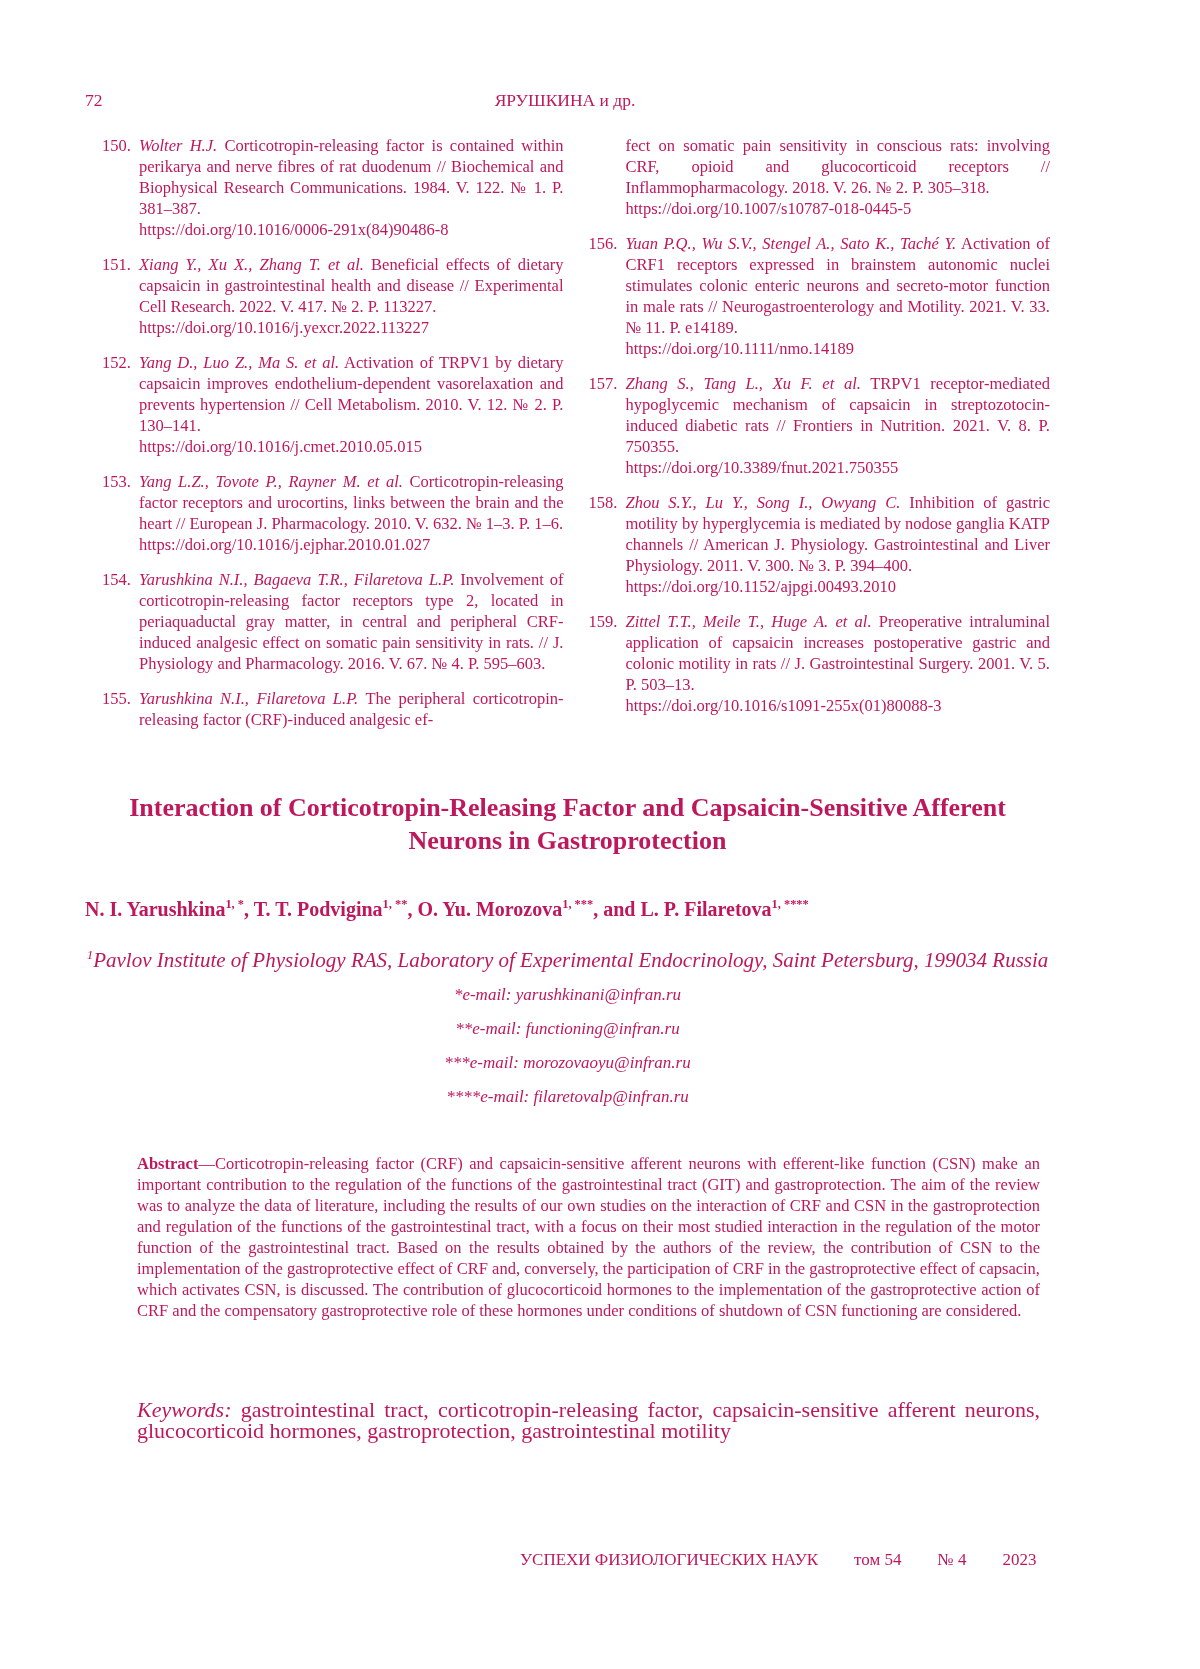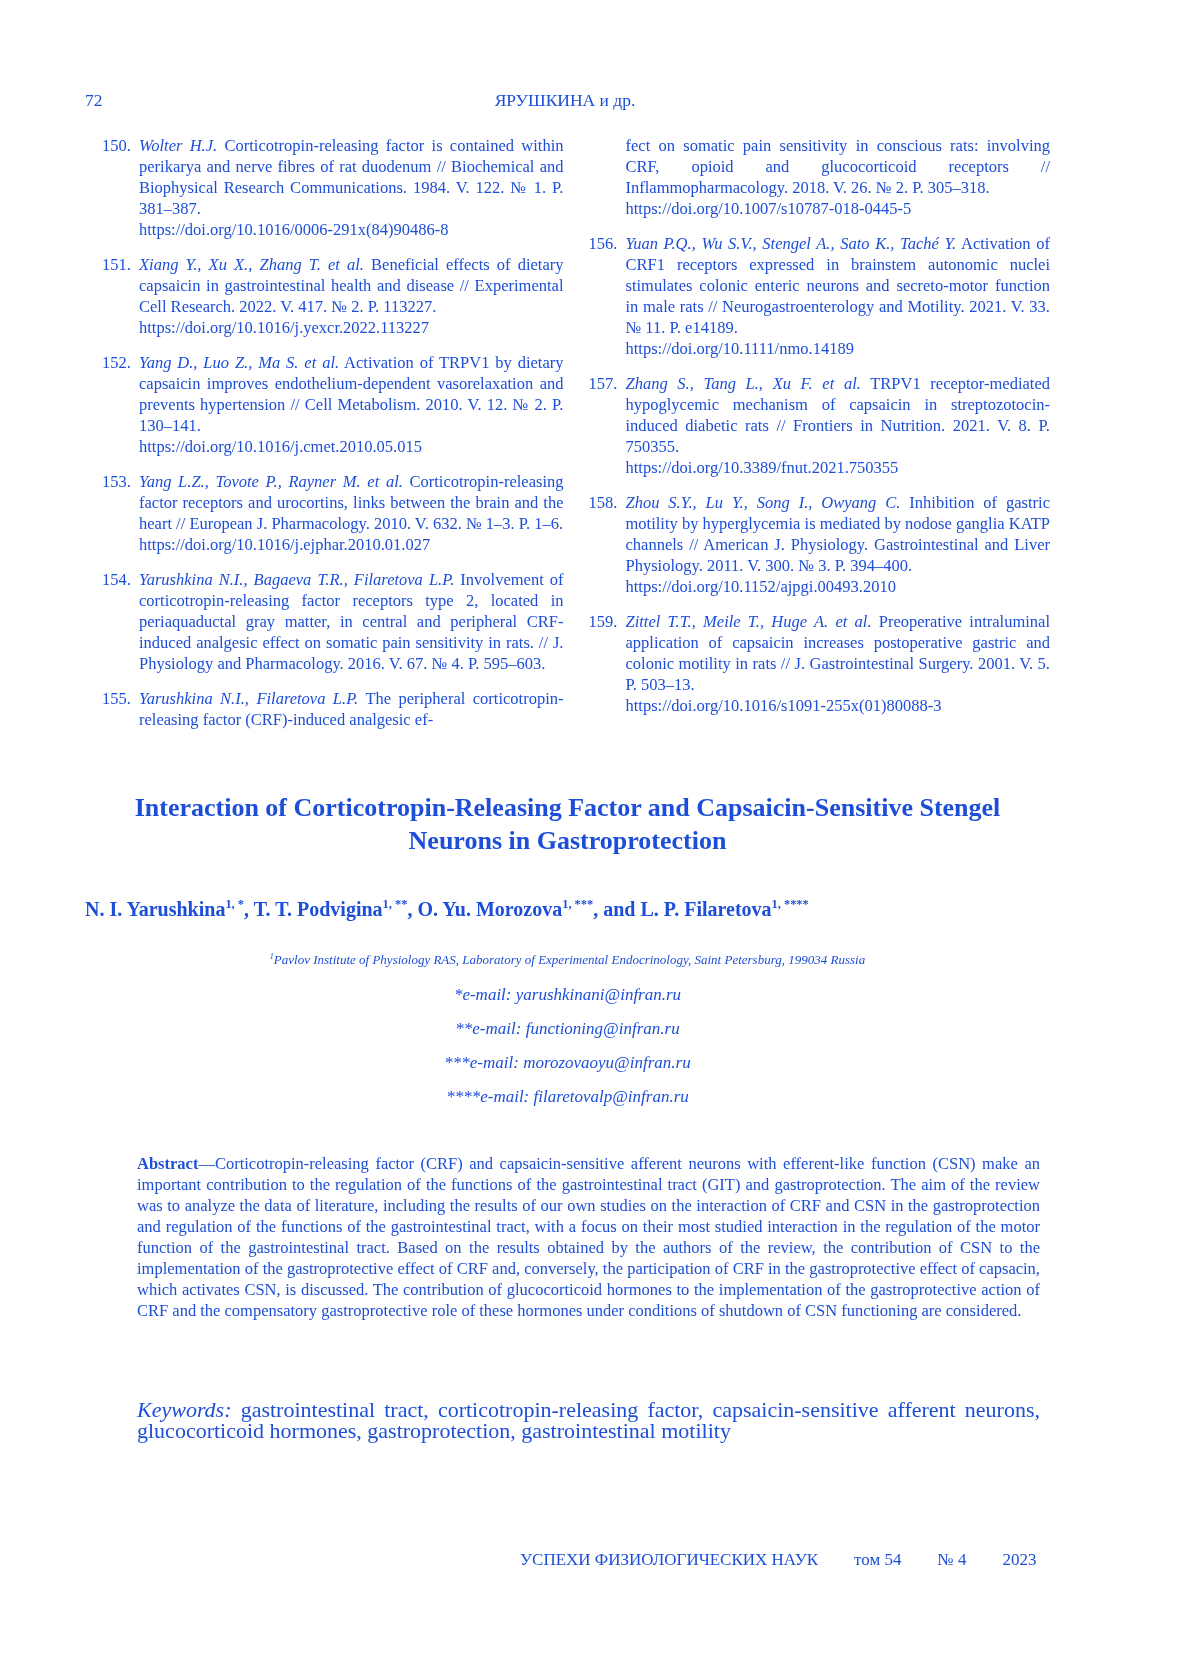--- a/index.html
+++ b/index.html
@@ -1,18 +1,18 @@
 <!DOCTYPE html>
 <html><head>
 <meta charset="utf-8">
 <style>
   html,body { margin:0; padding:0; background:#e8e8e8; }
   .page {
     position:relative; width:1200px; height:1669px; margin:0 auto;
-    background:#ffffff; color:#1d4ed8;
+    background:#ffffff; color:#be185d;
     font-family:"Liberation Serif", serif;
     overflow:hidden;
   }
   .running-header { position:absolute; top:90px; left:0; width:1200px; height:24px; font-size:17.5px; }
   .page-number { position:absolute; left:85px; top:0; }
   .running-head { position:absolute; left:565px; top:0; transform:translateX(-50%); white-space:nowrap; }
 
   .content { position:absolute; top:135px; left:85px; width:965px; }
 
   .refs { display:flex; gap:25px;margin-left:17px; }
@@ -26,21 +26,21 @@
 
   .article-title {
     margin:47px auto 0 auto; max-width:880px;
     text-align:center; font-weight:bold; font-size:26px; line-height:33px;
   }
   .authors-line {
     margin-top:40px; text-align:left; font-weight:bold; font-size:20px; line-height:25px;
   }
   .authors-line sup, .affiliation sup { font-size:0.62em; line-height:0; }
   .affiliation {
-    margin-top:27px; text-align:center; font-style:italic; font-size:13px; line-height:22px;
+    margin-top:27px; text-align:center; font-style:italic; font-size:21px; line-height:22px;
   }
   .email-line {
     margin-top:13px; text-align:center; font-style:italic; font-size:17px; line-height:21px;
   }
   .email-line:first-of-type { margin-top:24px; }
 
   .abstract {
     margin:46px 10px 0 52px; text-align:justify;
     font-size:16.5px; line-height:21px;
   }
@@ -84,21 +84,21 @@
       <div class="refs-col">
         <div class="ref"><span class="ref-authors"></span><span>fect on somatic pain sensitivity in conscious rats: involving CRF, opioid and glucocorticoid receptors // Inflammopharmacology. 2018. V. 26. № 2. P. 305–318.</span><div class="ref-doi">https://doi.org/10.1007/s10787-018-0445-5</div></div>
         <div class="ref"><span class="ref-num">156.</span><span class="ref-authors">Yuan P.Q., Wu S.V., Stengel A., Sato K., Taché Y.</span><span> Activation of CRF1 receptors expressed in brainstem autonomic nuclei stimulates colonic enteric neurons and secreto-motor function in male rats // Neurogastroenterology and Motility. 2021. V. 33. № 11. P. e14189.</span><div class="ref-doi">https://doi.org/10.1111/nmo.14189</div></div>
         <div class="ref"><span class="ref-num">157.</span><span class="ref-authors">Zhang S., Tang L., Xu F. et al.</span><span> TRPV1 receptor-mediated hypoglycemic mechanism of capsaicin in streptozotocin-induced diabetic rats // Frontiers in Nutrition. 2021. V. 8. P. 750355.</span><div class="ref-doi">https://doi.org/10.3389/fnut.2021.750355</div></div>
         <div class="ref"><span class="ref-num">158.</span><span class="ref-authors">Zhou S.Y., Lu Y., Song I., Owyang C.</span><span> Inhibition of gastric motility by hyperglycemia is mediated by nodose ganglia KATP channels // American J. Physiology. Gastrointestinal and Liver Physiology. 2011. V. 300. № 3. P. 394–400.</span><div class="ref-doi">https://doi.org/10.1152/ajpgi.00493.2010</div></div>
         <div class="ref"><span class="ref-num">159.</span><span class="ref-authors">Zittel T.T., Meile T., Huge A. et al.</span><span> Preoperative intraluminal application of capsaicin increases postoperative gastric and colonic motility in rats // J. Gastrointestinal Surgery. 2001. V. 5. P. 503–13.</span><div class="ref-doi">https://doi.org/10.1016/s1091-255x(01)80088-3</div></div>
       </div>
 
     </div>
 
-    <div class="article-title">Interaction of Corticotropin-Releasing Factor and Capsaicin-Sensitive Stengel Neurons in Gastroprotection</div>
+    <div class="article-title">Interaction of Corticotropin-Releasing Factor and Capsaicin-Sensitive Afferent Neurons in Gastroprotection</div>
 
     <div class="authors-line"><span>N. I. Yarushkina</span><sup>1, *</sup><span>, </span><span>T. T. Podvigina</span><sup>1, **</sup><span>, </span><span>O. Yu. Morozova</span><sup>1, ***</sup><span>, and </span><span>L. P. Filaretova</span><sup>1, ****</sup></div>
 
     <div class="affiliation"><sup>1</sup><span>Pavlov Institute of Physiology RAS, Laboratory of Experimental Endocrinology, Saint Petersburg, 199034 Russia</span></div>
 
     <div class="email-line">*e-mail: yarushkinani@infran.ru</div>
     <div class="email-line">**e-mail: functioning@infran.ru</div>
     <div class="email-line">***e-mail: morozovaoyu@infran.ru</div>
     <div class="email-line">****e-mail: filaretovalp@infran.ru</div>
 

